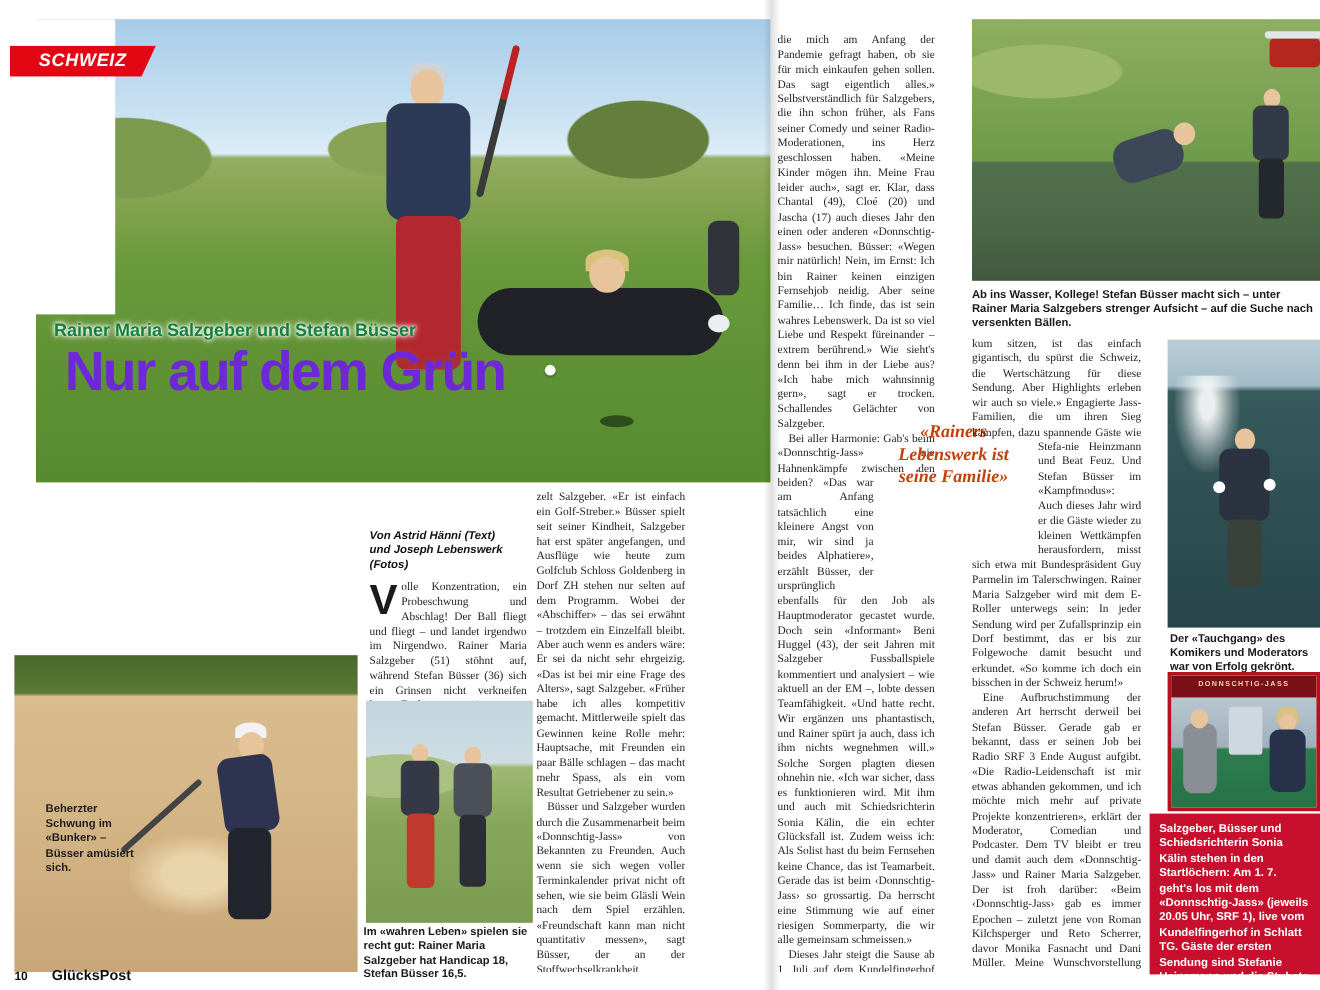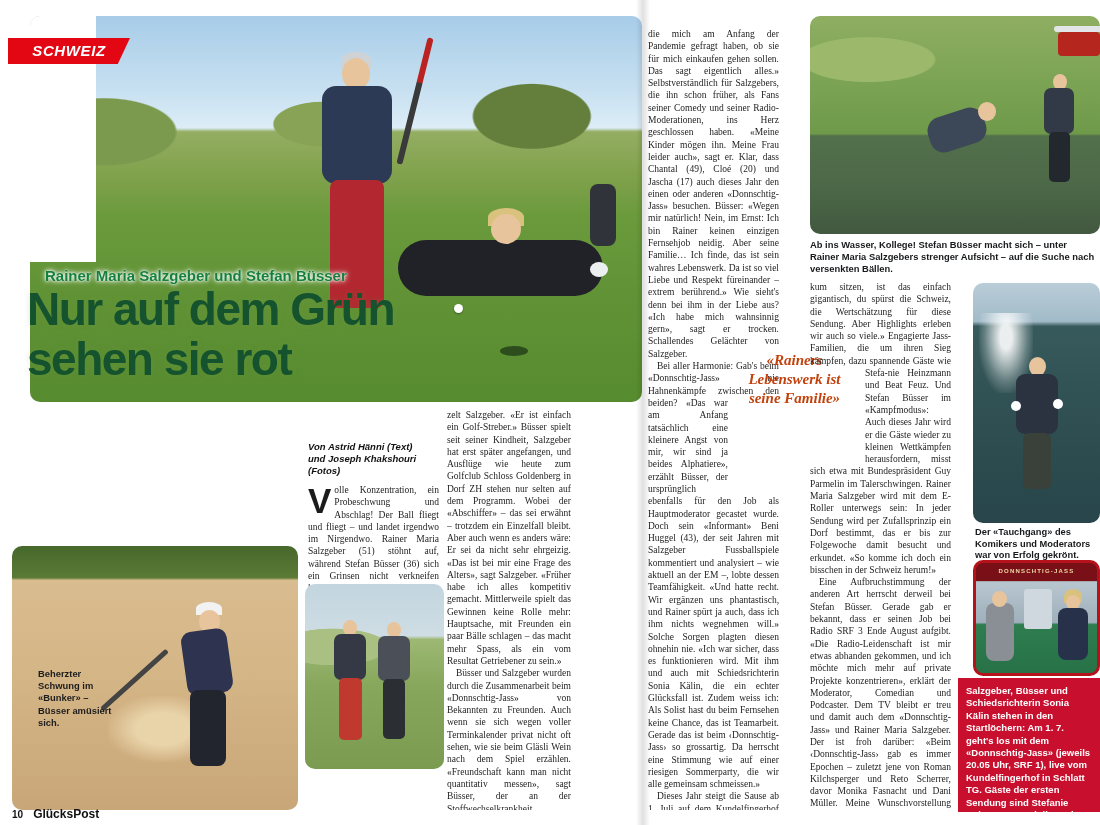--- a/index.html
+++ b/index.html
@@ -1,33 +1,33 @@
 <!DOCTYPE html>
 <html lang="de"><head>
 <meta charset="utf-8">
 <style>
   html,body{margin:0;padding:0;background:#ffffff;}
   #spread{position:relative;width:1100px;height:825px;background:#fff;overflow:hidden;
           font-family:"Liberation Sans",sans-serif;}
 
   
-  .photo{position:absolute;overflow:hidden;border-radius:10px;}
+  .photo{position:absolute;overflow:hidden;}
   .blob{position:absolute;}
 
   
   .schweiz{position:absolute;left:8px;top:38px;width:122px;height:26px;background:#e30613;
            clip-path:polygon(0 0,100% 0,90% 100%,0 100%);
            color:#fff;font:700 italic 15px/26px "Liberation Sans",sans-serif;
            padding-left:0;text-align:center;letter-spacing:.6px;}
 
   
   .kicker{position:absolute;left:45px;top:267px;font:700 15px/18px "Liberation Sans",sans-serif;
           color:#15803d;text-shadow:0 0 2px #fff,0 0 4px rgba(255,255,255,.95),0 0 6px rgba(255,255,255,.85);}
-  .headline{position:absolute;left:27px;top:284px;font:700 46px/50px "Liberation Sans",sans-serif;
-            color:#14532d;letter-spacing:-1.5px;text-shadow:0 0 6px rgba(120,150,70,.25);}
+  .headline{position:absolute;left:54px;top:284px;font:700 46px/50px "Liberation Sans",sans-serif;
+            color:#6d28d9;letter-spacing:-1.5px;text-shadow:0 0 6px rgba(120,150,70,.25);}
   .maincap{position:absolute;left:445px;top:38px;width:152px;
            font:700 9.6px/12.6px "Liberation Sans",sans-serif;color:#22323e;}
 
   
   .lead{position:absolute;left:12px;top:409px;width:289px;
         font:700 15.5px/22.6px "Liberation Sans",sans-serif;color:#171717;letter-spacing:-.1px;}
   .lead .hl{color:#d2232a;}
 
   
   .bcol{position:absolute;text-align:justify;font:9.5px/12.3px "Liberation Serif",serif;
@@ -56,21 +56,21 @@
   .studio{border:3px solid #b5121b;box-sizing:border-box;}
   .studio .banner{position:absolute;left:0;top:3px;width:100%;text-align:center;
                   font:700 6px/10px "Liberation Sans",sans-serif;color:#ecd9a8;letter-spacing:1.2px;}
 
   
   .fold{position:absolute;left:636px;top:0;width:14px;height:825px;
         background:linear-gradient(90deg,rgba(0,0,0,0) 0%,rgba(0,0,0,.12) 50%,rgba(0,0,0,0) 100%);}
 
   
   .footer{position:absolute;left:12px;top:804px;color:#111;}
-  .footer .pnum{font:700 10px "Liberation Sans",sans-serif;margin-right:10px;}
+  .footer .pnum{font:700 10px "Liberation Sans",sans-serif;margin-right:20px;}
   .footer .mag{font:700 12px "Liberation Sans",sans-serif;}
 </style>
 </head>
 <body>
 
 <div id="spread">
 
   <div class="photo" style="left:30px;top:16px;width:612px;height:386px;
               background:
                 radial-gradient(ellipse 100px 55px at 82% 26%, #647f3b 58%, rgba(0,0,0,0) 60%),
@@ -94,54 +94,54 @@
   </div>
 
   <div class="schweiz">
     <span>SCHWEIZ</span>
   </div>
 
 
   <div class="kicker">Rainer Maria Salzgeber und Stefan Büsser</div>
   <div class="headline">
     <div>Nur auf dem Grün</div>
-    <div>sehen sie rot</div>
   </div>
 
 
   <div class="photo" style="left:12px;top:546px;width:286px;height:264px;
               background:linear-gradient(180deg,#47682c 0%,#5a7a36 12%,#d9bc8f 13%,#d4b586 50%,#c8a678 100%);">
     <div class="blob" style="left:96px;top:150px;width:110px;height:66px;background:radial-gradient(ellipse at center,#e9d3a9 35%,rgba(233,211,169,0) 75%);"></div>
     <div class="blob" style="left:184px;top:56px;width:26px;height:13px;background:#f2f2f2;border-radius:50% 50% 0 0;"></div>
     <div class="blob" style="left:187px;top:64px;width:21px;height:23px;background:#e8c49c;border-radius:50%;"></div>
     <div class="blob" style="left:172px;top:84px;width:46px;height:64px;background:#2e3450;border-radius:10px;transform:rotate(-8deg);"></div>
     <div class="blob" style="left:178px;top:144px;width:36px;height:76px;background:#22252d;border-radius:8px;"></div>
     <div class="blob" style="left:120px;top:90px;width:5px;height:88px;background:#444;transform:rotate(48deg);border-radius:2px;"></div>
     <div class="cap" style="left:26px;top:122px;width:78px;color:#1d1d1d;">Beherzter Schwung im «Bunker» – Büsser amüsiert sich.</div>
   </div>
 
   <div class="bcol" style="left:308px;top:409px;width:131px;height:173px;margin-top:32px;">
     <div class="byline">
       <div>Von Astrid Hänni (Text)</div>
-      <div>und Joseph Khakshouri (Fotos)</div>
+      <div>und Joseph Lebenswerk (Fotos)</div>
     </div>
     <p><span class="dropcap">V</span><span>olle Konzentration, ein Probeschwung und Abschlag! Der Ball fliegt und fliegt – und landet irgendwo im Nirgendwo. Rainer Maria Salzgeber (51) stöhnt auf, während Stefan Büsser (36) sich ein Grinsen nicht verkneifen kann. Er hat zuvor einen guten Schlag abgeliefert. «Talent kann's bei ihm ja nicht sein», frot-</span></p>
   </div>
 
   <div class="photo" style="left:305px;top:584px;width:139px;height:185px;
               background:
                 radial-gradient(ellipse 90px 30px at 20% 34%, #aac083 60%, rgba(0,0,0,0) 62%),
                 linear-gradient(180deg,#c2d5de 0%,#cfdde4 28%,#9db873 30%,#87a75c 55%,#7a9b50 100%);">
     <div class="blob" style="left:38px;top:36px;width:14px;height:16px;background:#e8c49c;border-radius:50%;"></div>
     <div class="blob" style="left:29px;top:50px;width:32px;height:46px;background:#343945;border-radius:7px;"></div>
     <div class="blob" style="left:34px;top:94px;width:23px;height:62px;background:#c0392f;border-radius:5px;"></div>
     <div class="blob" style="left:82px;top:38px;width:14px;height:16px;background:#e8c49c;border-radius:50%;"></div>
     <div class="blob" style="left:73px;top:52px;width:32px;height:45px;background:#4a4f58;border-radius:7px;"></div>
     <div class="blob" style="left:78px;top:95px;width:22px;height:60px;background:#2b2e33;border-radius:5px;"></div>
   </div>
+  <div class="cap" style="left:303px;top:771px;width:142px;font-size:9.3px;line-height:11.8px;">Im «wahren Leben» spielen sie recht gut: Rainer Maria Salzgeber hat Handicap 18, Stefan Büsser 16,5.</div>
 
   <div class="bcol" style="left:447px;top:409px;width:124px;height:401px;">
     <p>zelt Salzgeber. «Er ist einfach ein Golf-Streber.» Büsser spielt seit seiner Kindheit, Salzgeber hat erst später angefangen, und Ausflüge wie heute zum Golfclub Schloss Goldenberg in Dorf ZH stehen nur selten auf dem Programm. Wobei der «Abschiffer» – das sei erwähnt – trotzdem ein Einzelfall bleibt. Aber auch wenn es anders wäre: Er sei da nicht sehr ehrgeizig. «Das ist bei mir eine Frage des Alters», sagt Salzgeber. «Früher habe ich alles kompetitiv gemacht. Mittlerweile spielt das Gewinnen keine Rolle mehr: Hauptsache, mit Freunden ein paar Bälle schlagen – das macht mehr Spass, als ein vom Resultat Getriebener zu sein.»</p>
     <p class="ind">Büsser und Salzgeber wurden durch die Zusammenarbeit beim «Donnschtig-Jass» von Bekannten zu Freunden. Auch wenn sie sich wegen voller Terminkalender privat nicht oft sehen, wie sie beim Gläsli Wein nach dem Spiel erzählen. «Freundschaft kann man nicht quantitativ messen», sagt Büsser, der an der Stoffwechselkrankheit Zystische Fibrose leidet, die seine Lunge angreift. «Rainer und seine Familie gehörten zu den Ersten,</p>
   </div>
 
   <div class="footer">
     <span class="pnum">10</span><span class="mag">GlücksPost</span>
   </div>
 

